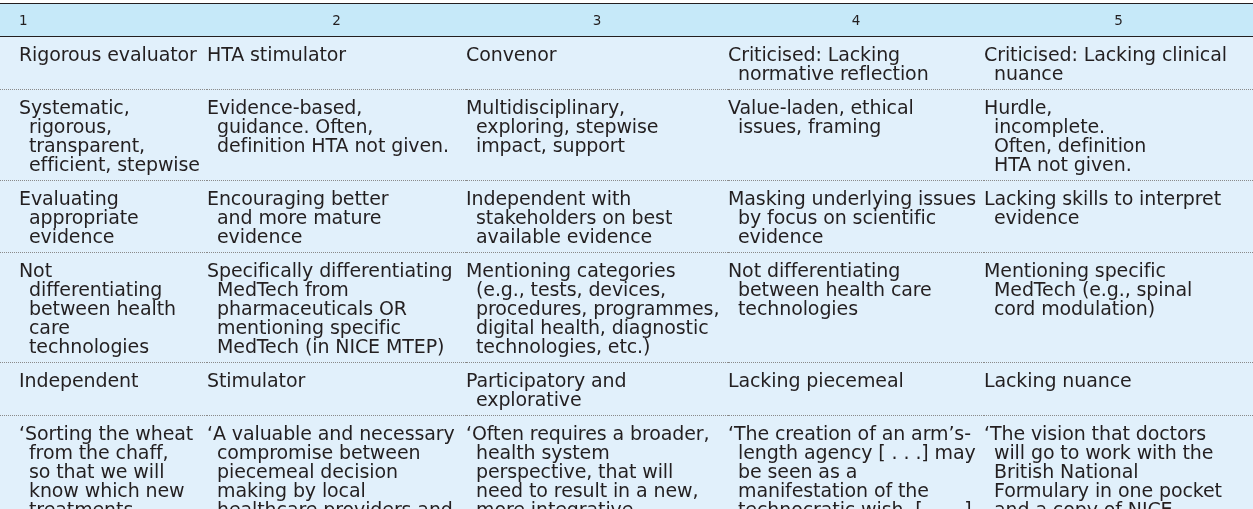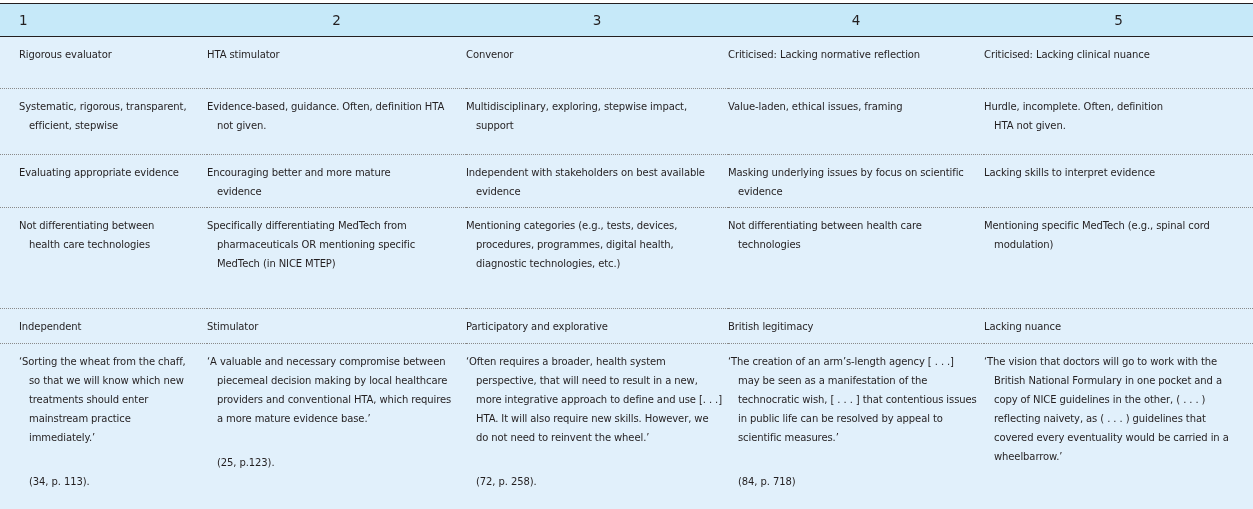--- a/index.html
+++ b/index.html
@@ -44,21 +44,21 @@
       vertical-align: middle;
       padding: 0;
       border-bottom: 1.5px solid #231f20;
       line-height: 18px;
     }
     thead th.first {
       text-align: left;
       padding-left: 19px;
     }
     tbody td {
-      font-size: 10px;
+      font-size: 19px;
       line-height: 19px;
       vertical-align: top;
       padding: 8px 6px 6px 0;
       border-bottom: 1px dotted #8a8a8a;
     }
     tbody td:first-child {
       padding-left: 19px;
     }
     tbody tr:last-child td {
       border-bottom: none;
@@ -179,21 +179,21 @@
         <td>
             <div class="hang">Independent</div>
           </td>
         <td>
             <div class="hang">Stimulator</div>
           </td>
         <td>
             <div class="hang">Participatory and explorative</div>
           </td>
         <td>
-            <div class="hang">British legitimacy</div>
+            <div class="hang">Lacking piecemeal</div>
           </td>
         <td>
             <div class="hang">Lacking nuance</div>
           </td>
       </tr>
       <tr class="r6">
         <td>
           <div class="hang" style="width:165px">
             <span class="quote">‘Sorting the wheat from the chaff, so that we will know which new treatments should enter mainstream practice immediately.’</span>
             <span class="cite">(34, p. 113).</span>

